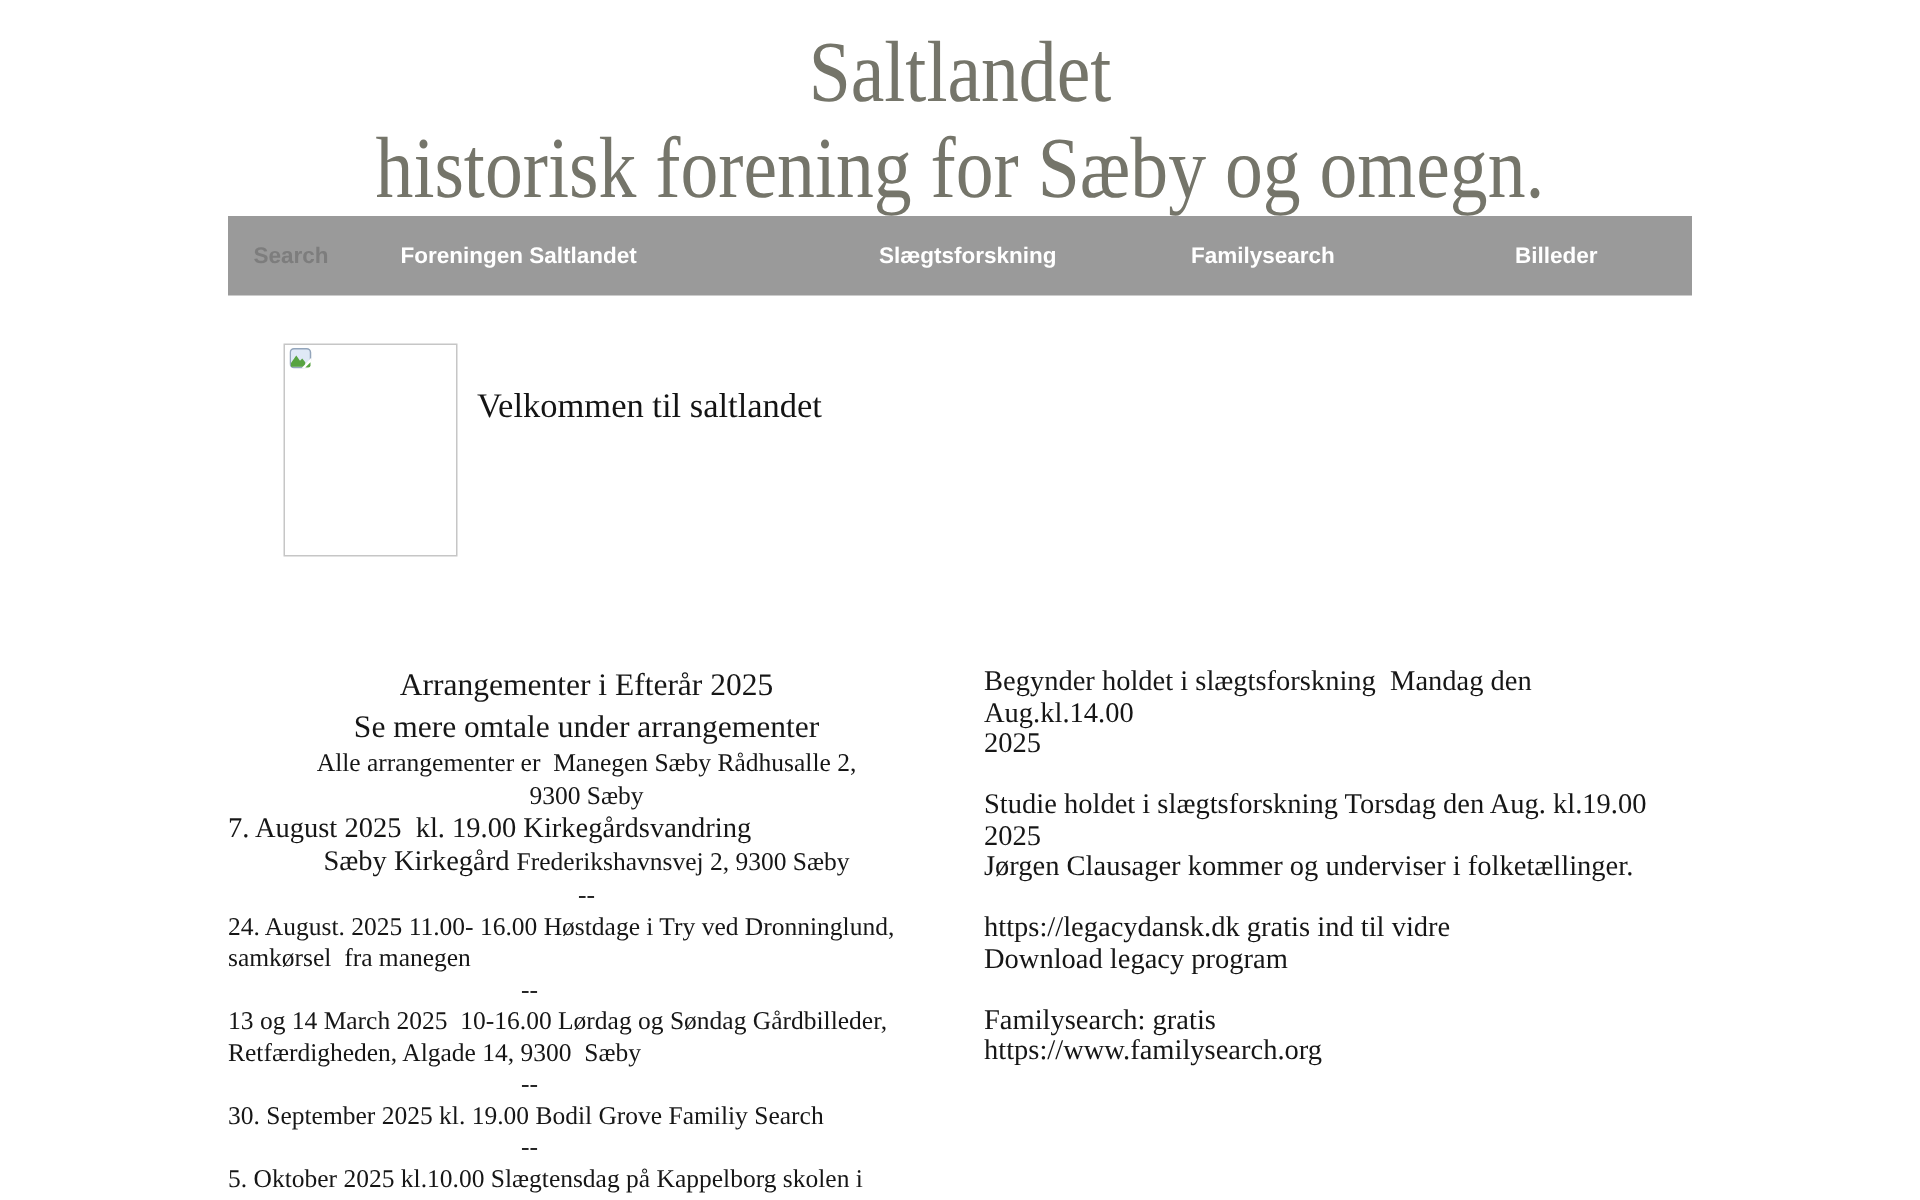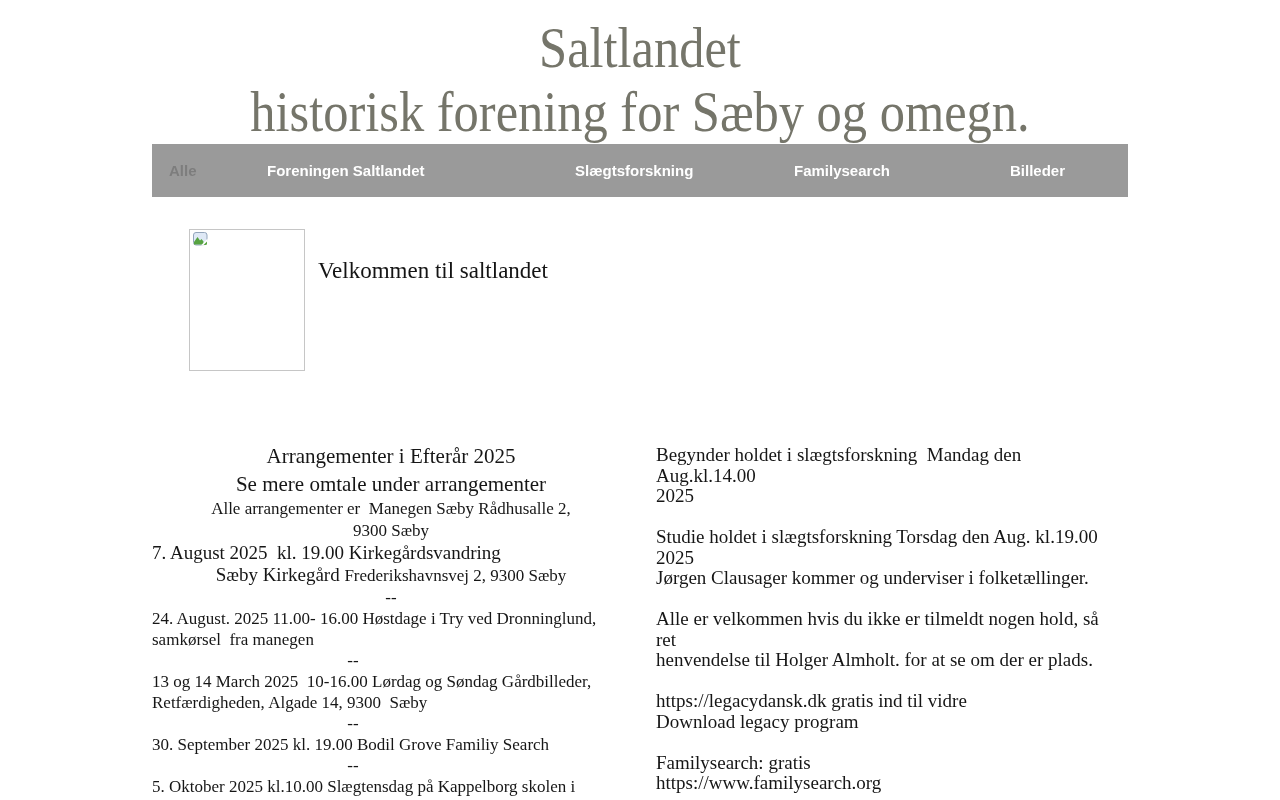--- a/index.html
+++ b/index.html
@@ -65,23 +65,23 @@
 <body>
 
 <div class="page">
 
   <header class="site-header">
     <div class="site-title-line">Saltlandet</div>
     <div class="site-title-line">historisk forening for Sæby og omegn.</div>
   </header>
 
   <nav class="navbar">
-    <a class="nav-item active" style="left:17px">Alle</a>
+    <a class="nav-item active" style="left:17px">Search</a>
     <a class="nav-item" style="left:115px">Foreningen Saltlandet</a>
-    <a class="nav-item" style="left:423px">Slægtsforskning</a>
+    <a class="nav-item" style="left:434px">Slægtsforskning</a>
     <a class="nav-item" style="left:642px">Familysearch</a>
     <a class="nav-item" style="left:858px">Billeder</a>
   </nav>
 
   <section class="welcome">
     <div class="img-frame">
       <span class="broken-icon">
         <svg width="16" height="15" viewBox="0 0 16 15">
           <rect x="0.5" y="0.5" width="13.5" height="12.5" rx="2.5" fill="#dfe9f6" stroke="#93a5bb" stroke-width="1"></rect>
           <path d="M1 10 L4.5 5 L7 8.5 L8.5 7 L10.5 9.5 L10.5 12.5 L1 12.5 Z" fill="#57a341"></path>
@@ -113,22 +113,20 @@
       <div class="ln dash shift">--</div>
       <div class="ln ln-l">5. Oktober 2025 kl.10.00 Slægtensdag på Kappelborg skolen i
 Skagen  kommer mere info</div>
     </div>
 
     <div class="right-col">
       <p>Begynder holdet i slægtsforskning  Mandag den  Aug.kl.14.00
 2025</p>
       <p>Studie holdet i slægtsforskning Torsdag den Aug. kl.19.00 2025
 Jørgen Clausager kommer og underviser i folketællinger.</p>
-      <p>Alle er velkommen hvis du ikke er tilmeldt nogen hold, så ret
-henvendelse til Holger Almholt. for at se om der er plads.</p>
       <p>https://legacydansk.dk gratis ind til vidre
 Download legacy program</p>
       <p>Familysearch: gratis
 https://www.familysearch.org</p>
     </div>
 
   </main>
 
 </div>
 

